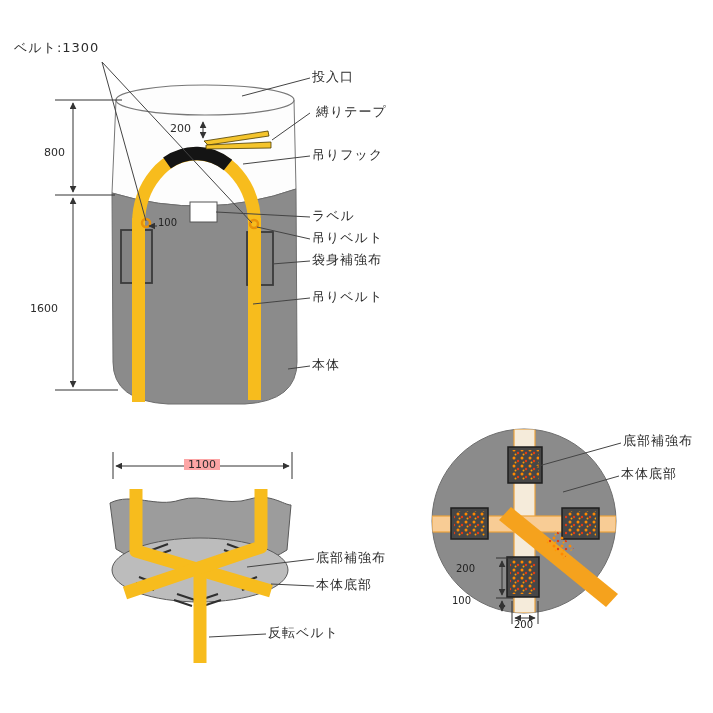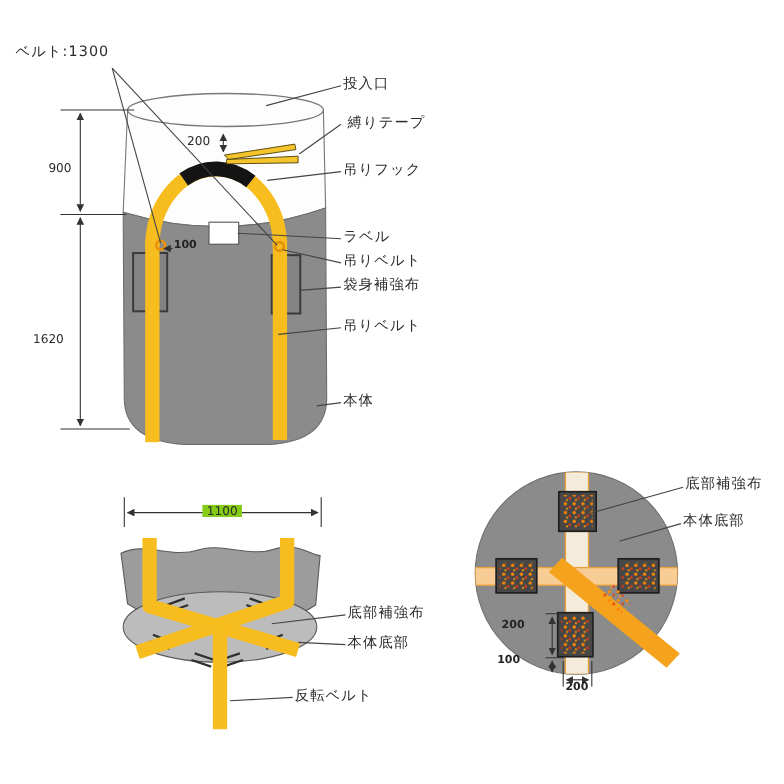--- a/index.html
+++ b/index.html
@@ -6,22 +6,22 @@
   #scene {
     position:relative; width:713px; height:713px; background:#ffffff;
     font-family:"DejaVu Sans", sans-serif; overflow:hidden;
   }
   #scene svg { position:absolute; left:0; top:0; }
   .lbl {
     position:absolute; font-size:13px; color:#2b2b2b; white-space:nowrap;
     letter-spacing:1px; line-height:1;
   }
   .num { position:absolute; font-size:11px; color:#2b2b2b; white-space:nowrap; line-height:1; }
-  .num-s { position:absolute; font-size:10px; color:#222; white-space:nowrap; line-height:1; font-weight:700; }
-  .dim-1100 { transform:translateX(-50%); background:#84cc16; padding:0 4px; }
+  .num-s { position:absolute; font-size:10px; color:#222; white-space:nowrap; line-height:1; font-weight:400; }
+  .dim-1100 { transform:translateX(-50%); background:#fca5a5; padding:0 4px; }
 </style>
 </head>
 <body>
 
 <div id="scene">
 
 <svg width="713" height="713" viewBox="0 0 713 713">
   <defs>
     <marker id="ah" viewBox="0 0 10 10" refX="9" refY="5" markerWidth="7" markerHeight="7" orient="auto-start-reverse" markerUnits="userSpaceOnUse">
       <path d="M0,0 L10,5 L0,10 z" fill="#333"></path>
@@ -141,38 +141,38 @@
     </g>
 
     <g stroke="#444" stroke-width="1">
       <line x1="621" y1="443" x2="535" y2="467"></line>
       <line x1="619" y1="476" x2="563" y2="492"></line>
     </g>
   </g>
 </svg>
 
 <div class="lbl" style="left:14px; top:41px;">ベルト:1300</div>
-<div class="num" style="left:44px; top:147px;">900</div>
-<div class="num" style="left:30px; top:303px;">1620</div>
+<div class="num" style="left:44px; top:147px;">800</div>
+<div class="num" style="left:30px; top:303px;">1600</div>
 <div class="num" style="left:170px; top:123px;">200</div>
 <div class="num-s" style="left:158px; top:218px;">100</div>
 
 <div class="lbl" style="left:312px; top:70px;">投入口</div>
 <div class="lbl" style="left:316px; top:105px;">縛りテープ</div>
 <div class="lbl" style="left:312px; top:148px;">吊りフック</div>
 <div class="lbl" style="left:312px; top:209px;">ラベル</div>
 <div class="lbl" style="left:312px; top:231px;">吊りベルト</div>
 <div class="lbl" style="left:312px; top:253px;">袋身補強布</div>
 <div class="lbl" style="left:312px; top:290px;text-align:right;">吊りベルト</div>
 <div class="lbl" style="left:312px; top:358px;">本体</div>
 
 <div class="num dim-1100" style="left:202px; top:459px;">1100</div>
 <div class="lbl" style="left:316px; top:551px;">底部補強布</div>
 <div class="lbl" style="left:316px; top:578px;">本体底部</div>
-<div class="lbl" style="left:268px; top:626px;">反転ベルト</div>
+<div class="lbl" style="left:268px; top:626px;font-family:Liberation Serif, serif;">反転ベルト</div>
 
 <div class="lbl" style="left:623px; top:434px;">底部補強布</div>
 <div class="lbl" style="left:621px; top:467px;">本体底部</div>
 <div class="num-s" style="left:456px; top:564px;">200</div>
 <div class="num-s" style="left:452px; top:596px;">100</div>
 <div class="num-s" style="left:514px; top:620px;">200</div>
 
 </div>
 
 </body></html>

